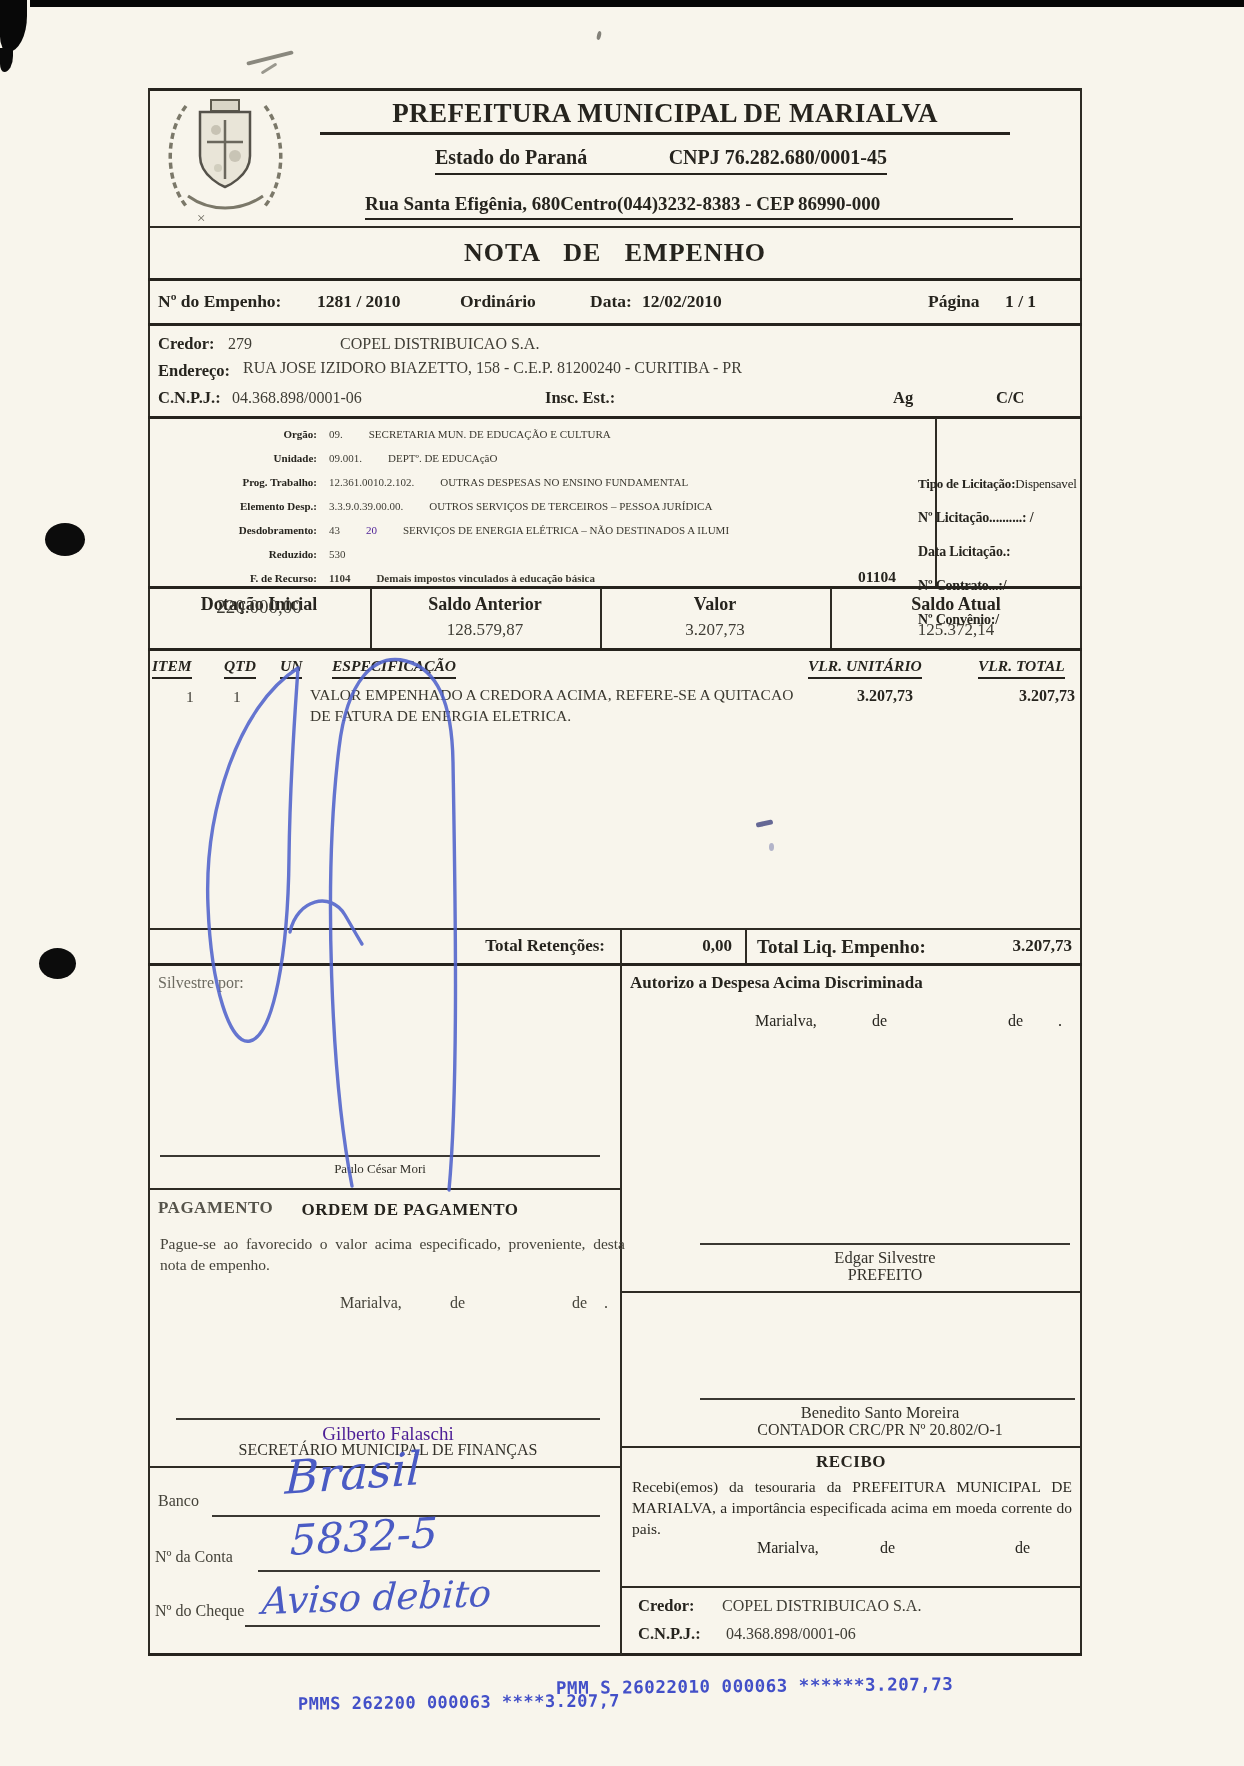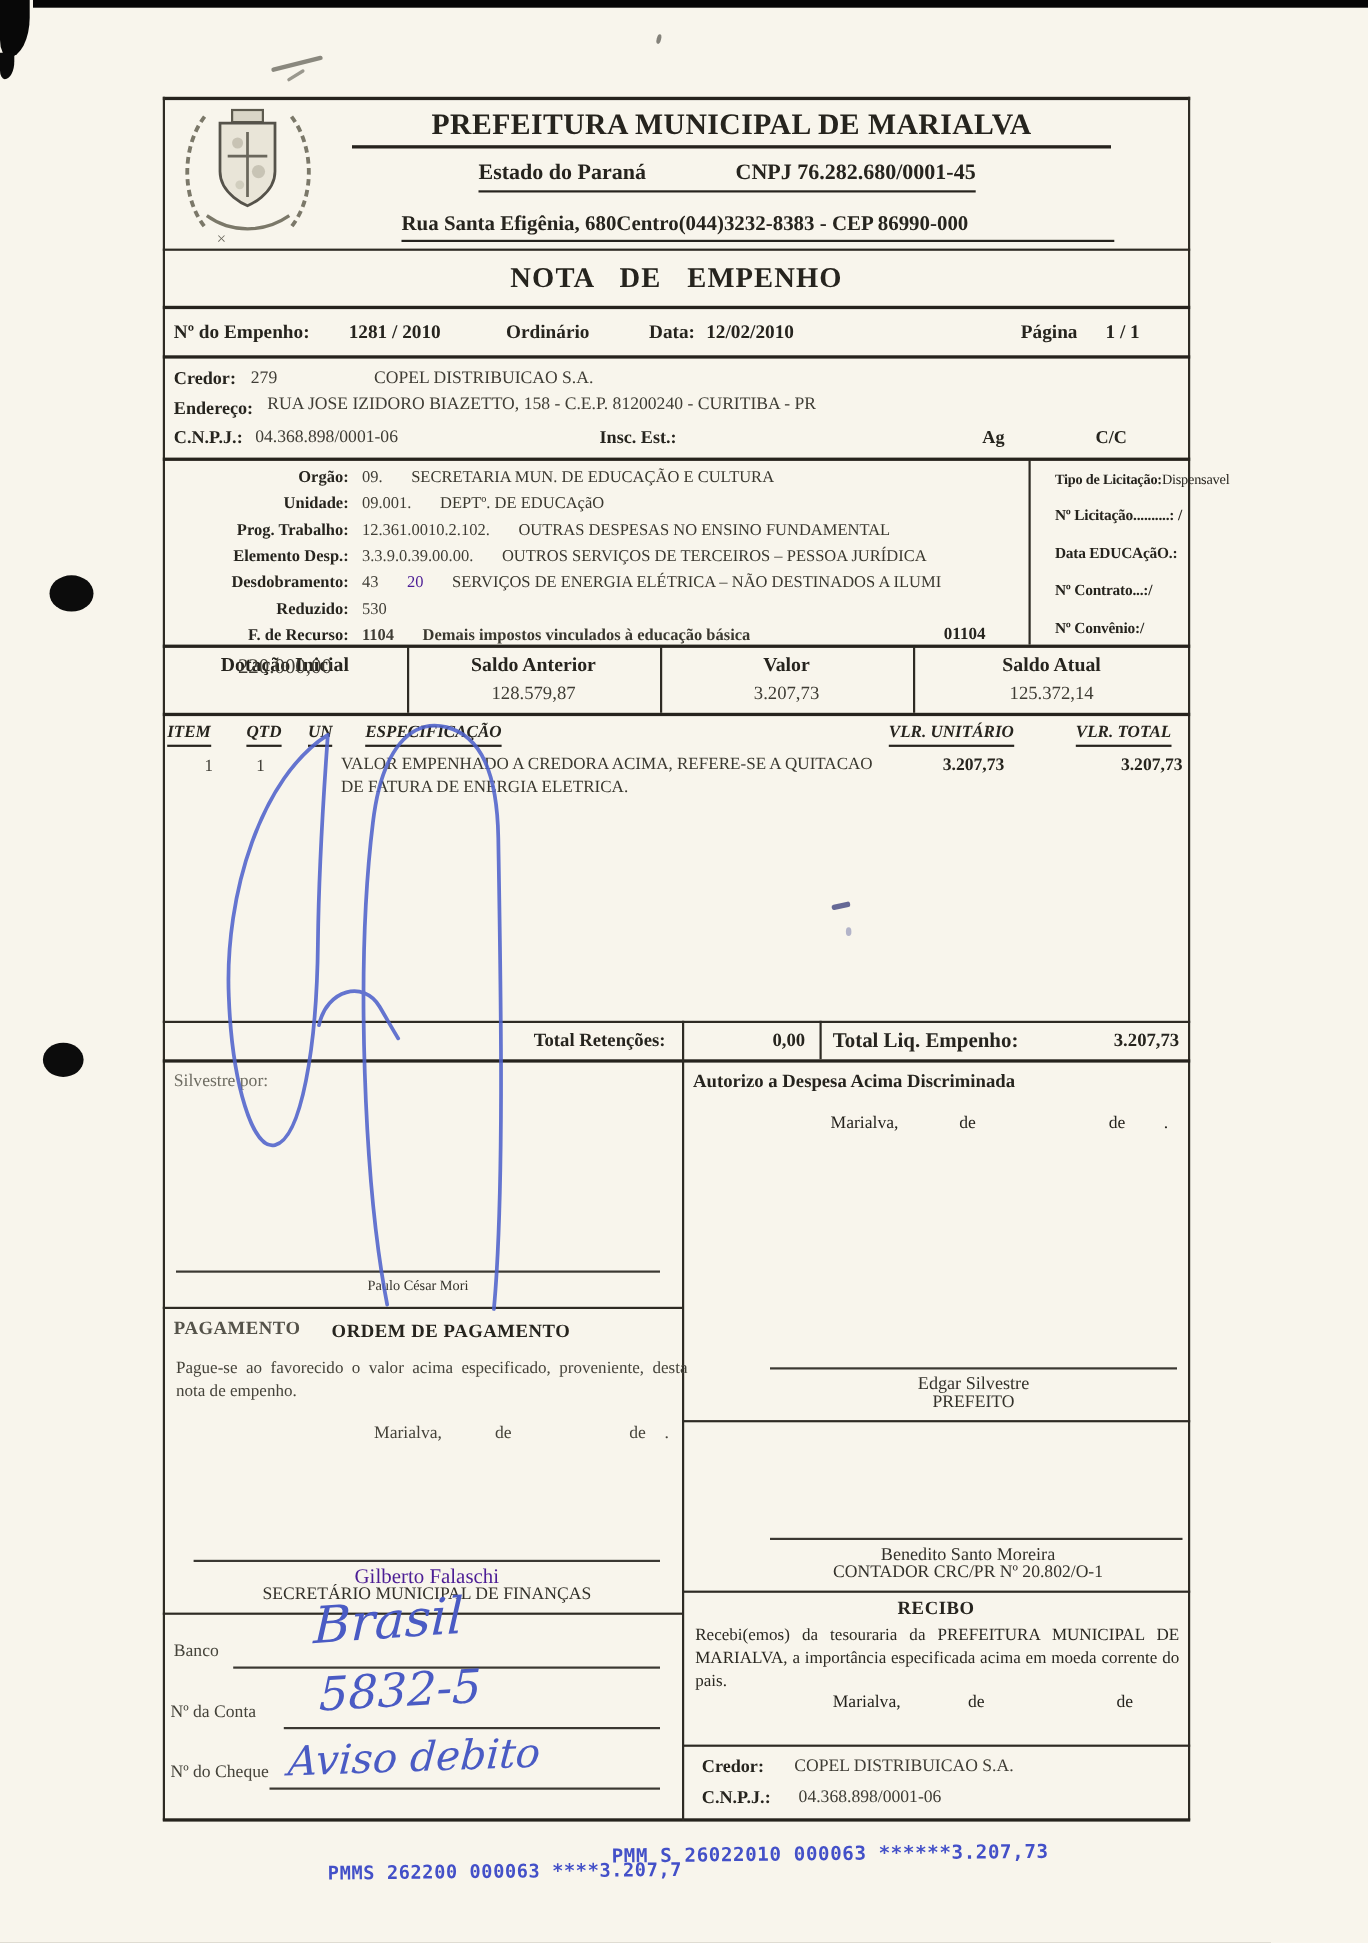--- a/index.html
+++ b/index.html
@@ -8,26 +8,26 @@
   .abs{position:absolute;}
   .b{font-weight:700;}
   .it{font-style:italic;}
   .val{color:#3f3d35;}
   .hl{position:absolute;background:#2e2b24;height:2px;}
   .hl3{position:absolute;background:#26231d;height:3px;}
   .vl{position:absolute;background:#2e2b24;width:2px;}
   .sigline{position:absolute;border-top:2px solid #3b3832;}
   .ctr{text-align:center;}
   .rgt{text-align:right;}
-  .crow{position:absolute;left:155px;display:flex;align-items:baseline;font-size:15px;line-height:20px;white-space:nowrap;}
+  .crow{position:absolute;left:155px;display:flex;align-items:baseline;font-size:11px;line-height:20px;white-space:nowrap;}
   .crow .lab{width:162px;text-align:right;font-weight:700;}
   .crow .code{margin-left:12px;color:#3f3d35;}
   .crow .c2{margin-left:26px;color:#4c1d95;}
   .crow .desc{margin-left:26px;color:#3a382f;}
-  .lic{position:absolute;left:959px;font-size:13px;font-weight:700;white-space:nowrap;letter-spacing:-0.2px;}
+  .lic{position:absolute;left:918px;font-size:13px;font-weight:700;white-space:nowrap;letter-spacing:-0.2px;margin-top:48px;}
   .hand{position:absolute;font-family:"DejaVu Serif",serif;font-style:italic;color:#4a5bc4;z-index:4;}
   .stamp{position:absolute;font-family:"DejaVu Sans Mono",monospace;font-weight:700;color:#4350c8;
          letter-spacing:.5px;z-index:6;transform:rotate(-0.6deg);}
   .hole{position:absolute;background:#0c0c0c;border-radius:50%;z-index:7;}
   .artifact{position:absolute;z-index:7;}
   .pen{position:absolute;left:0;top:0;z-index:5;pointer-events:none;}
   .parag{position:absolute;font-size:15.5px;line-height:21px;text-align:justify;color:#2b2922;}
 </style>
 </head>
 <body>
@@ -148,21 +148,21 @@
     <span class="lab">F. de Recurso:</span>
     <span class="code b">1104</span>
     <span class="desc b">Demais impostos vinculados à educação básica</span>
   </div>
   <div class="abs b" style="left:858px;top:568px;font-size:15.5px;">01104</div>
 
   <div class="lic" style="top:428px;">
     <span>Tipo de Licitação:</span><span style="font-weight:400;">Dispensavel</span>
   </div>
   <div class="lic" style="top:462px;font-size:14px;">Nº Licitação..........: /</div>
-  <div class="lic" style="top:496px;font-size:14px;">Data EDUCAçãO.:</div>
+  <div class="lic" style="top:496px;font-size:14px;">Data Licitação.:</div>
   <div class="lic" style="top:530px;font-size:14px;">Nº Contrato...:/</div>
   <div class="lic" style="top:564px;font-size:14px;">Nº Convênio:/</div>
 
   <div class="abs b ctr" style="left:150px;top:594px;width:218px;font-size:18px;">Dotação Inicial</div>
   <div class="abs ctr val" style="left:150px;top:596px;width:218px;font-size:19px;">220.000,00</div>
   <div class="abs b ctr" style="left:372px;top:594px;width:226px;font-size:18px;">Saldo Anterior</div>
   <div class="abs ctr val" style="left:372px;top:620px;width:226px;font-size:17px;">128.579,87</div>
   <div class="abs b ctr" style="left:602px;top:594px;width:226px;font-size:18px;">Valor</div>
   <div class="abs ctr val" style="left:602px;top:620px;width:226px;font-size:17px;">3.207,73</div>
   <div class="abs b ctr" style="left:832px;top:594px;width:248px;font-size:18px;">Saldo Atual</div>

